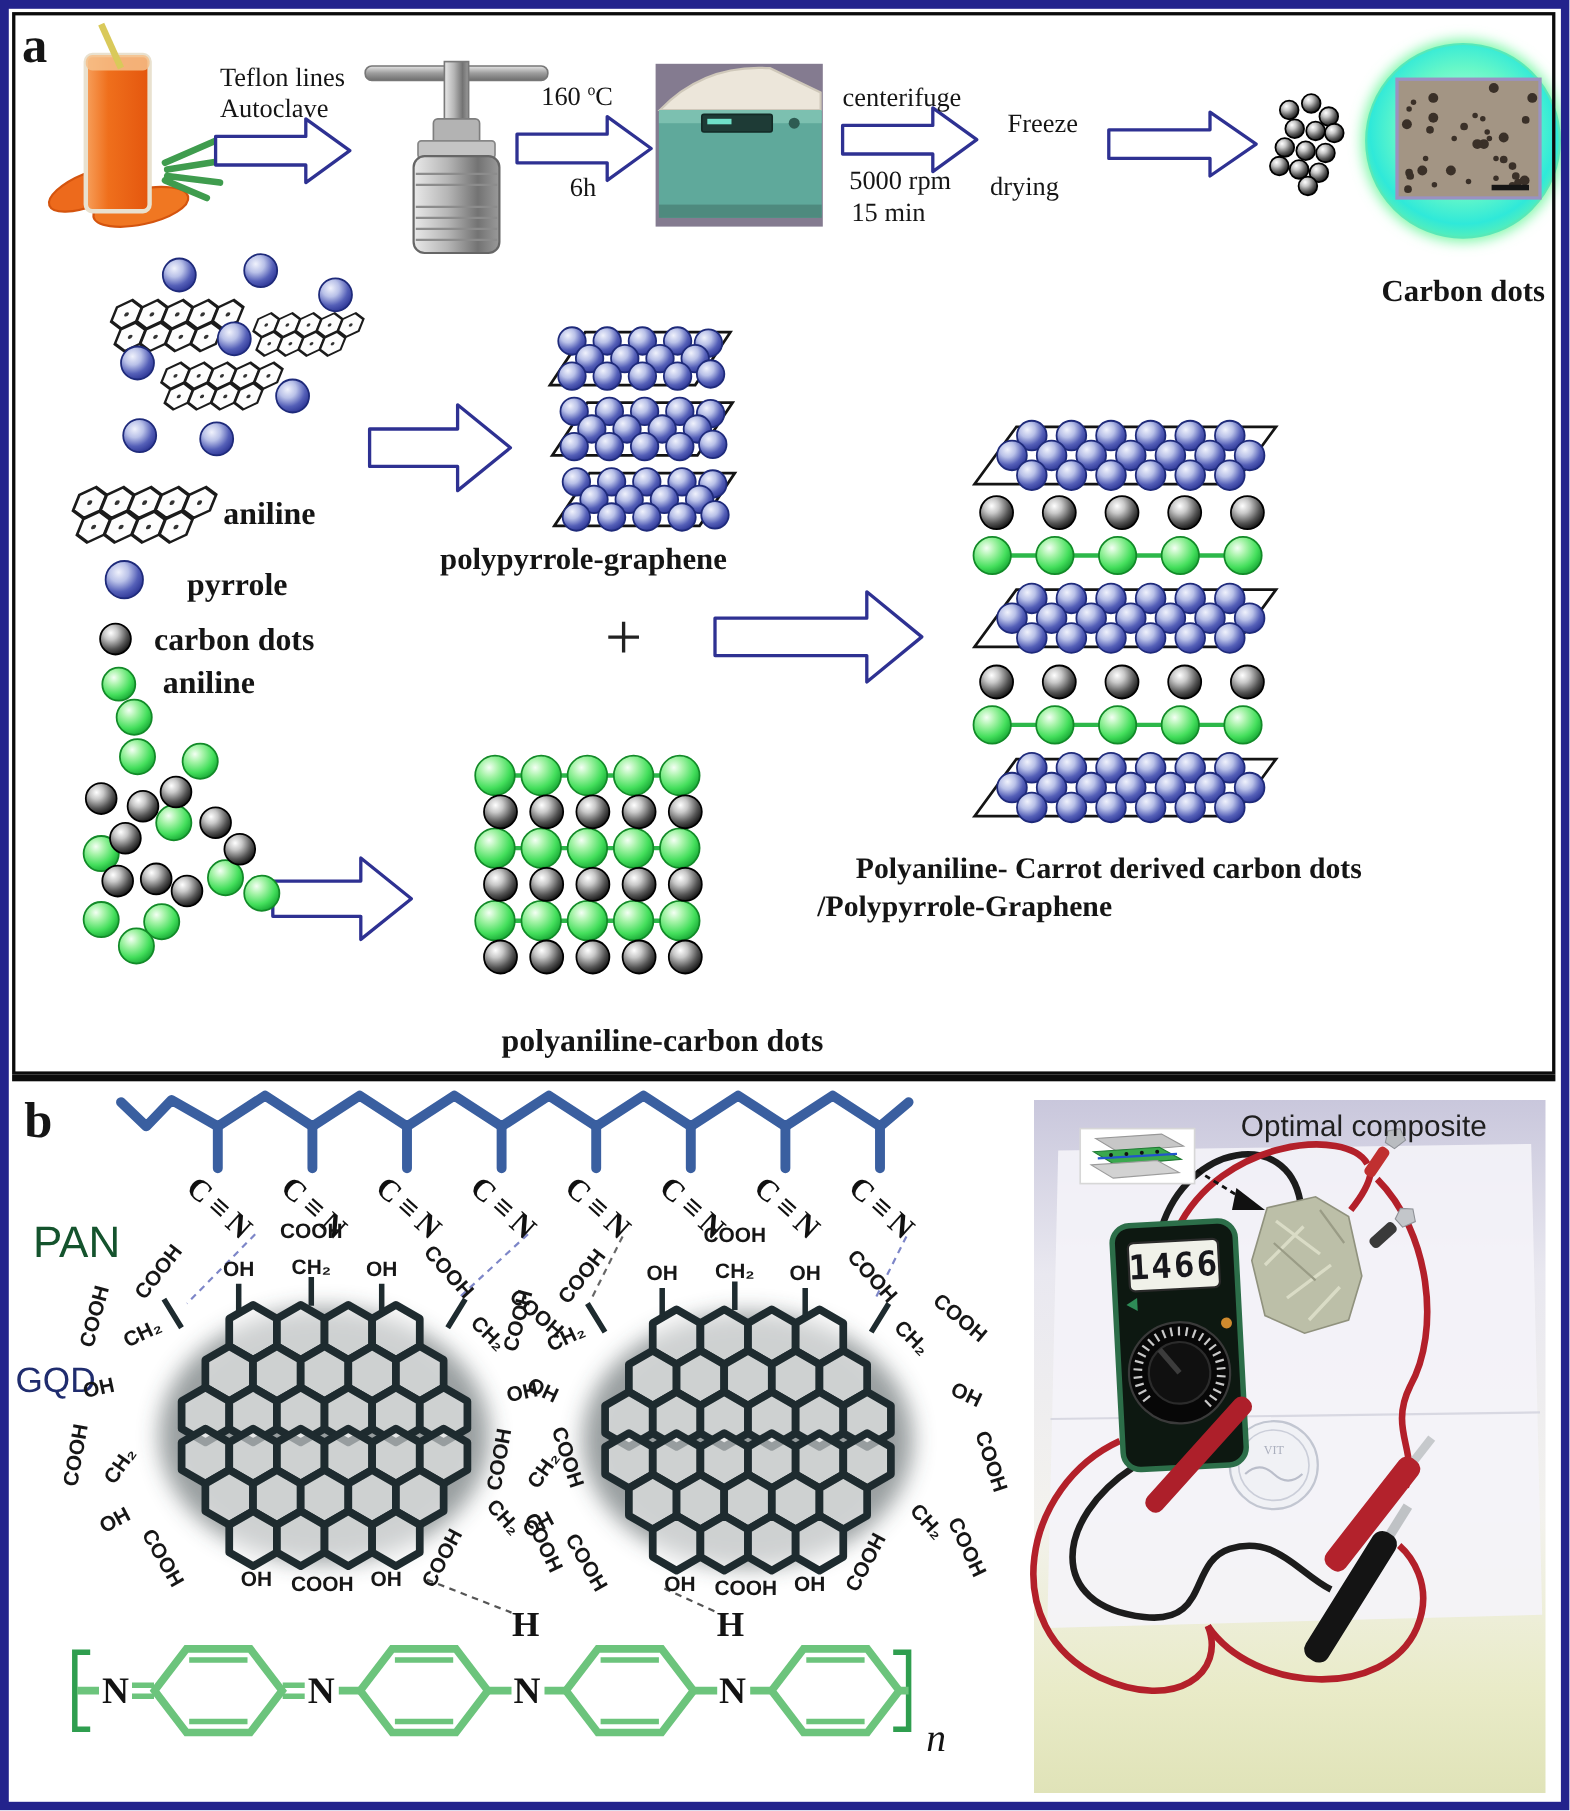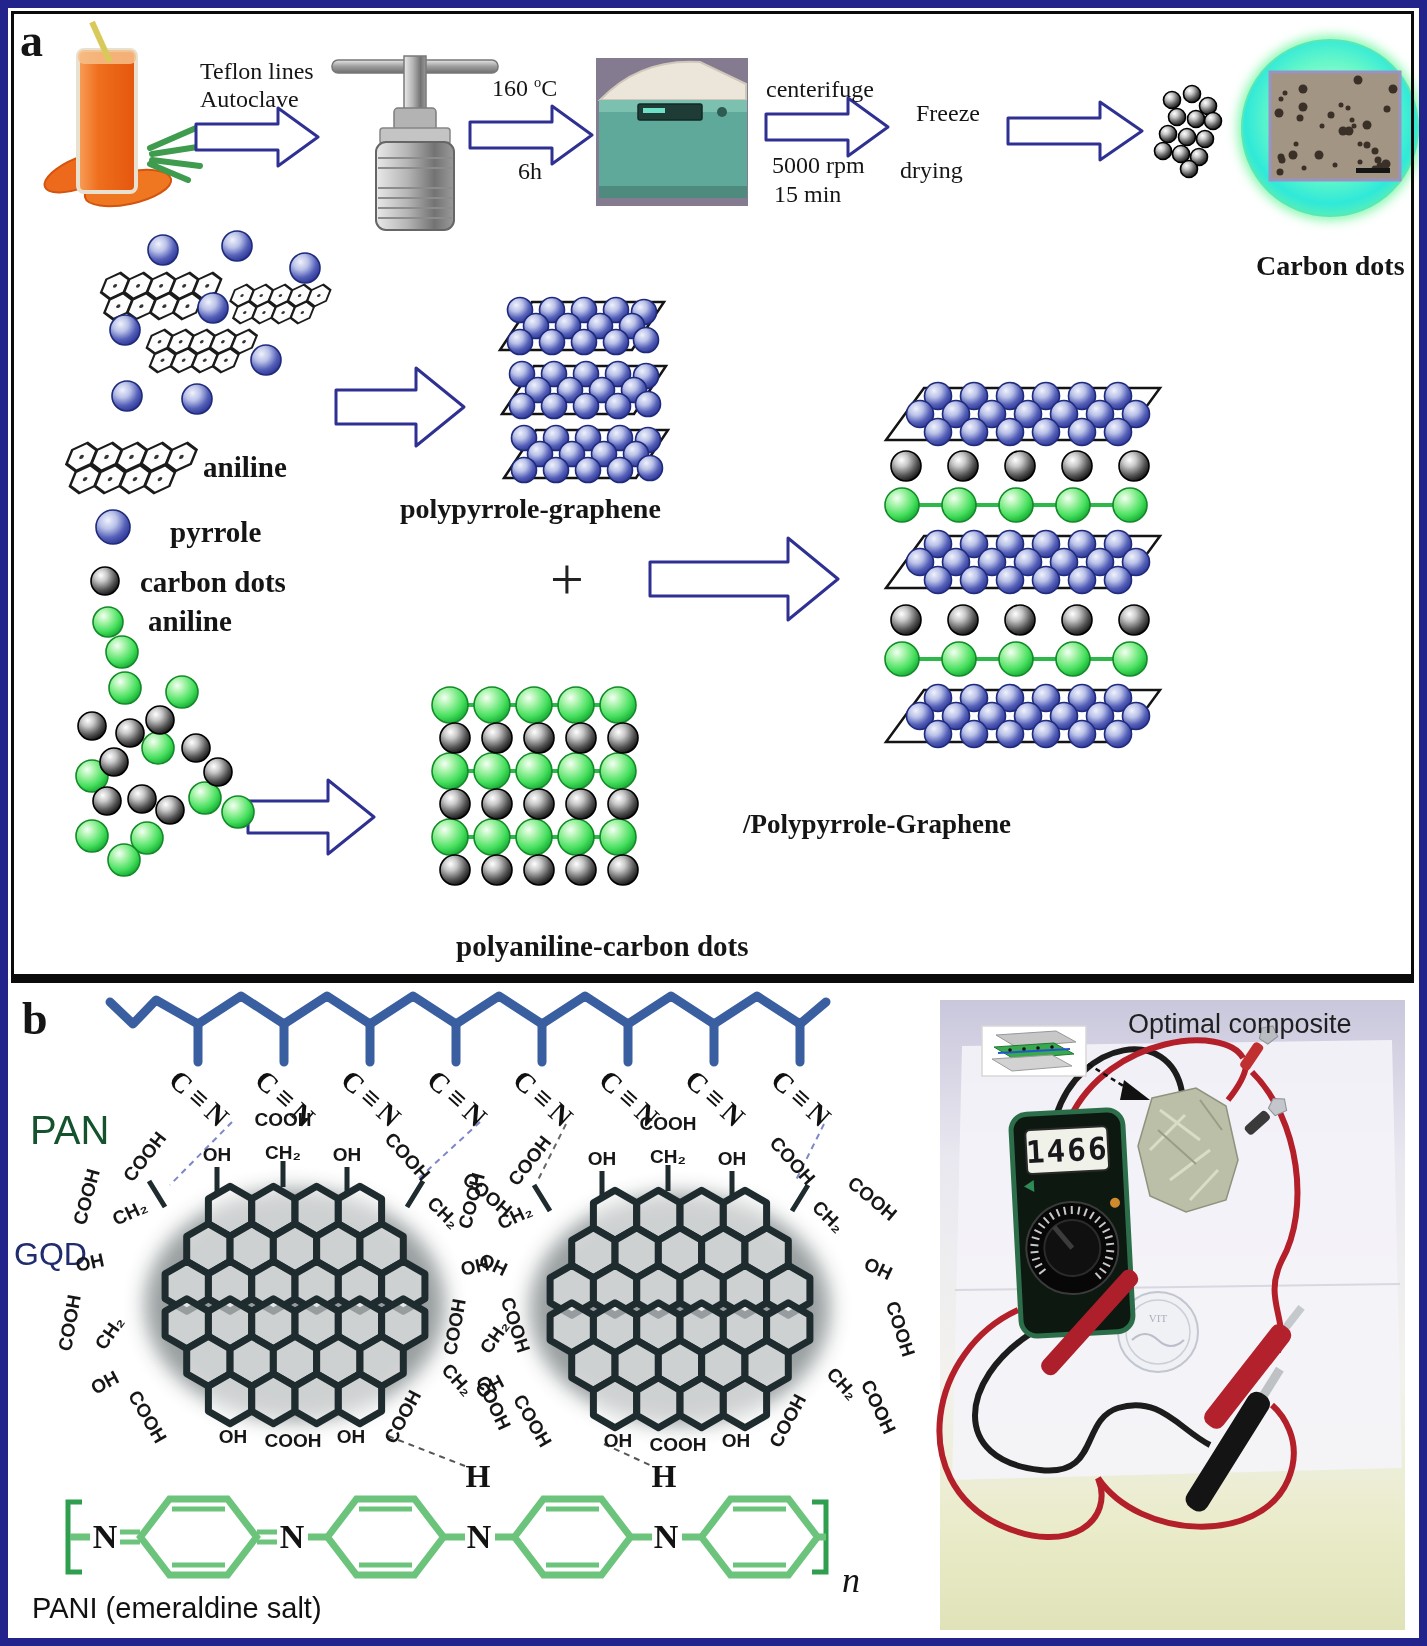--- a/index.html
+++ b/index.html
@@ -703,28 +703,28 @@
   <div class="fig-text legend-t" style="left:1256px;top:250px;font-size:28px;">Carbon dots</div>
 
   <div class="fig-text legend-t" style="left:203px;top:451px;">aniline</div>
   <div class="fig-text legend-t" style="left:170px;top:516px;">pyrrole</div>
   <div class="fig-text legend-t" style="left:140px;top:566px;">carbon dots</div>
   <div class="fig-text legend-t" style="left:148px;top:605px;">aniline</div>
 
   <div class="fig-text legend-t" style="left:400px;top:493px;font-size:28px;">polypyrrole-graphene</div>
   <div class="fig-text" style="left:550px;top:545px;font-size:60px;font-weight:300;color:#222;">+</div>
 
+  <div class="fig-text legend-t" style="left:778px;top:774px;font-size:27px;">Polyaniline- Carrot derived carbon dots</div>
   <div class="fig-text legend-t" style="left:743px;top:809px;font-size:27px;">/Polypyrrole-Graphene</div>
 
   <div class="fig-text legend-t" style="left:456px;top:930px;">polyaniline-carbon dots</div>
 
   <div class="fig-text panel-letter" style="left:22px;top:992px;">b</div>
   <div class="fig-text sans" style="left:30px;top:1108px;font-size:40px;color:#14532d;">PAN</div>
   <div class="fig-text sans" style="left:14px;top:1236px;font-size:32px;color:#1f2c6e;">GQD</div>
-  <div class="fig-text sans" style="left:32px;top:1592px;font-size:29px;color:#111;">PANI (emeraldine salt)</div>
 
   <div id="cn-row">
       <span class="cn" style="left: 184px; top: 1064px;">C≡N</span>
       <span class="cn" style="left: 270px; top: 1064px;">C≡N</span>
       <span class="cn" style="left: 356px; top: 1064px;">C≡N</span>
       <span class="cn" style="left: 442px; top: 1064px;">C≡N</span>
       <span class="cn" style="left: 528px; top: 1064px;">C≡N</span>
       <span class="cn" style="left: 614px; top: 1064px;">C≡N</span>
       <span class="cn" style="left: 700px; top: 1064px;">C≡N</span>
       <span class="cn" style="left: 786px; top: 1064px;">C≡N</span>

